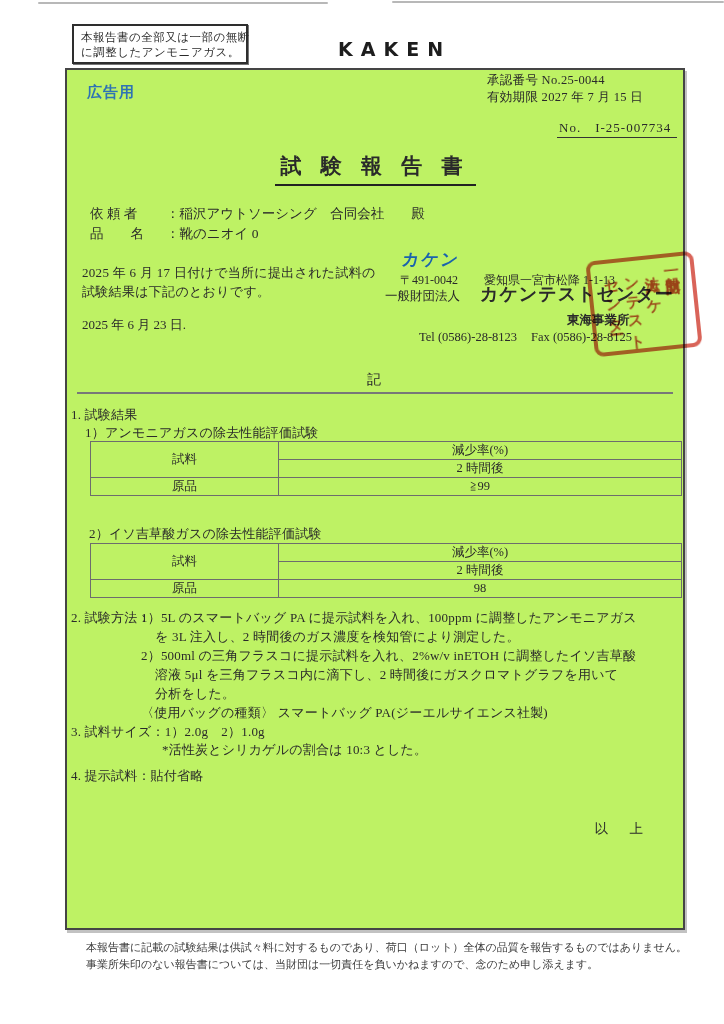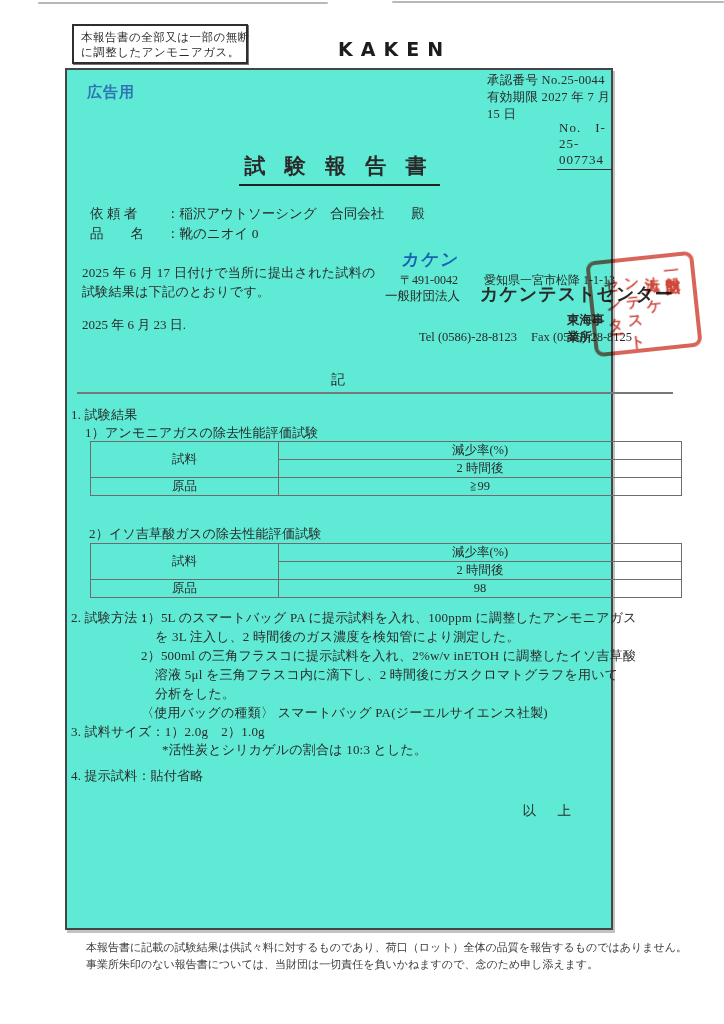--- a/index.html
+++ b/index.html
@@ -18,23 +18,23 @@
     padding:4px 7px;box-sizing:border-box;
     font-size:11.5px;line-height:15px;letter-spacing:.5px;white-space:nowrap;
   }
   
   .brand{
     left:338px;top:38px;font-family:"DejaVu Sans","Liberation Sans",sans-serif;
     font-weight:700;font-size:19px;letter-spacing:8px;color:#1d1d1d;
   }
   
   .frame{
-    left:65px;top:68px;width:548px;height:862px;
+    left:65px;top:68px;width:620px;height:862px;
     border:2px solid #454545;box-shadow:2px 3px 0 rgba(120,120,120,.45);
-    box-sizing:border-box;background:#5eead4;
+    box-sizing:border-box;background:#bef264;
   }
   .ad-label{left:20px;top:13px;color:#2e73b4;font-weight:700;font-size:15px;
     font-family:"Liberation Sans","DejaVu Sans",sans-serif;letter-spacing:1px;}
   .approval{left:420px;top:2px;font-size:12.5px;line-height:17px;letter-spacing:.3px;}
   .report-no{left:490px;top:50px;font-size:13px;border-bottom:1.5px solid #333;
     padding:0 6px 1px 2px;letter-spacing:1px;}
   .report-no .lbl{margin-right:14px;}
   .title-wrap{left:0;top:82px;width:100%;text-align:center;}
   .doc-title{display:inline-block;font-size:21px;font-weight:700;letter-spacing:7px;
     border-bottom:2px solid #222;padding:0 6px 4px 6px;}
@@ -80,21 +80,21 @@
   #table1{top:371px;} #table2{top:473px;}
   table.result td{border:1px solid #6d6d6d;text-align:center;height:17px;padding:0;}
   table.result .c-sample{width:187px;}
   .method-heading{left:4px;top:539px;}
   .m-line{position:absolute;font-size:13px;white-space:nowrap;letter-spacing:.2px;}
   .ind-a{left:74px;} .ind-b{left:88px;}
   .ml0{top:539px;} .ml1{top:558px;} .ml2{top:577px;} .ml3{top:596px;} .ml4{top:615px;} .ml5{top:634px;}
   .size-heading{left:4px;top:653px;}
   .size-note{left:95px;top:671px;}
   .presented{left:4px;top:697px;}
-  .closing{right:36px;top:732px;font-size:13.5px;letter-spacing:4px;text-align:right;}
+  .closing{right:36px;top:750px;font-size:13.5px;letter-spacing:4px;text-align:right;}
   
   .footer{left:86px;top:939px;font-size:11px;line-height:17px;color:#3a3a3a;white-space:nowrap;}
 </style>
 </head>
 <body>
 
 <div class="scan-line" style="left:38px;top:2px;width:290px;"></div>
 <div class="scan-line" style="left:392px;top:1px;width:332px;"></div>
 
 <div class="abs warning-box">

